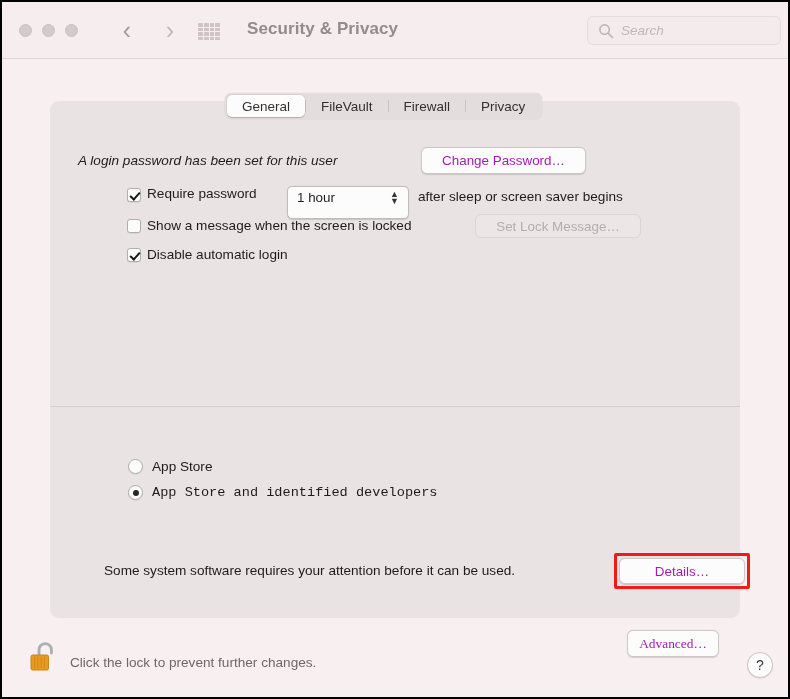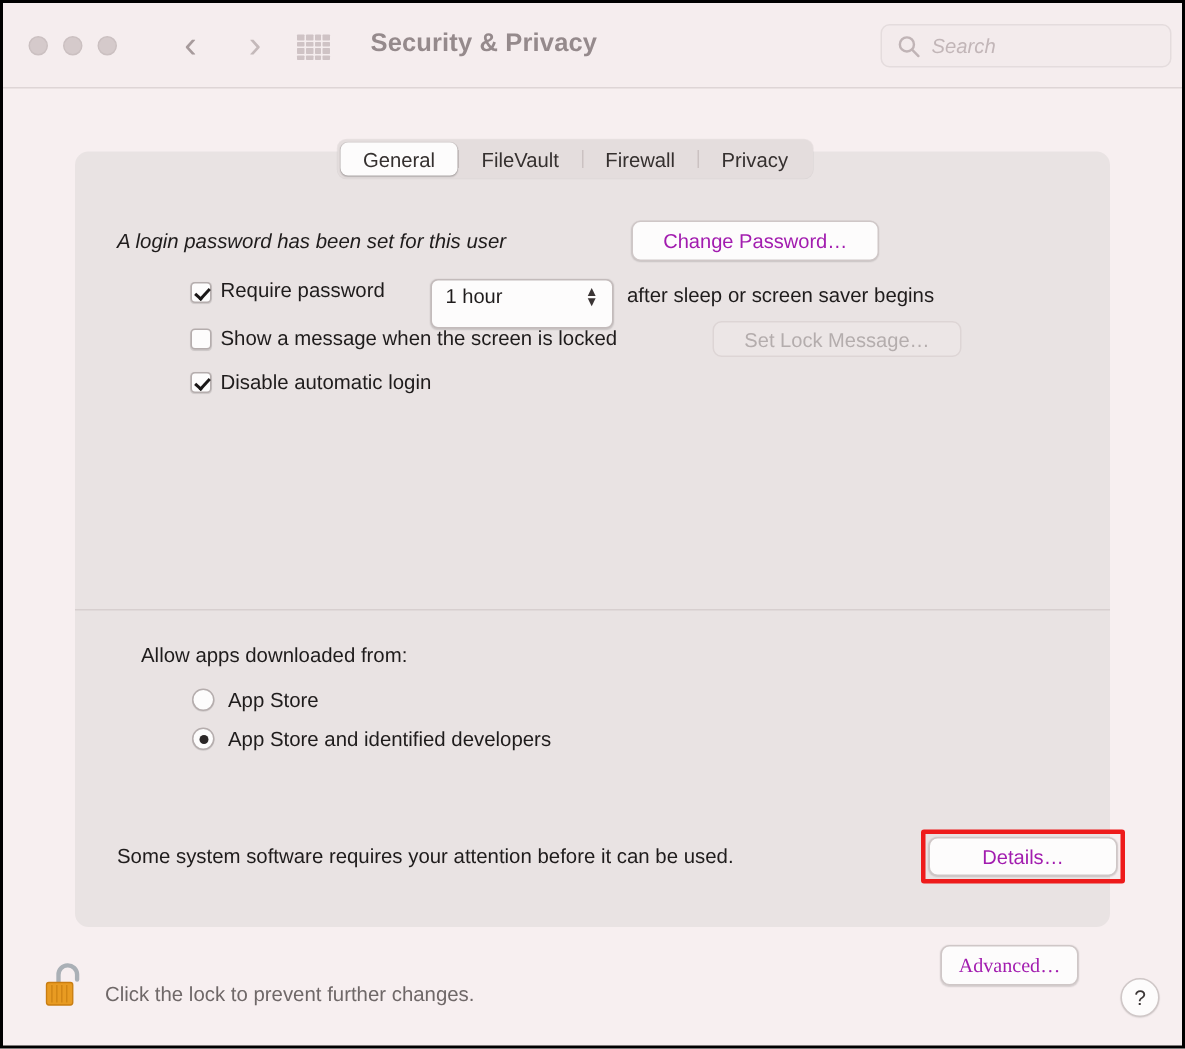--- a/index.html
+++ b/index.html
@@ -390,29 +390,28 @@
 
   <div class="cbox" style="left:125px; top:217px;"></div>
   <div class="lbl" style="left:145px; top:216px;">Show a message when the screen is locked</div>
   <div class="btn disabled" style="left:473px; top:212px; width:166px; height:24px;">Set Lock Message…</div>
 
   <div class="cbox checked" style="left:125px; top:246px;"></div>
   <div class="lbl" style="left:145px; top:245px;">Disable automatic login</div>
 
   <div id="divider" style="left:48px; top:404px; width:690px;"></div>
 
-  <div class="lbl" style="left:92px; top:427px;">Allow apps downloaded from:</div>
 
   <div class="radio" style="left:126px; top:457px;"></div>
   <div class="lbl" style="left:150px; top:457px;">App Store</div>
 
   <div class="radio selected" style="left:126px; top:483px;"></div>
-  <div class="lbl" style="left:150px; top:483px;">App Store and identified developers</div>
-
-  <div class="lbl" style="left:76px; top:561px;">Some system software requires your attention before it can be used.</div>
+  <div class="lbl" style="left:150px; top:483px;font-family:Liberation Mono, monospace;">App Store and identified developers</div>
+
+  <div class="lbl" style="left:102px; top:561px;">Some system software requires your attention before it can be used.</div>
 
   <div class="btn" style="left:617px; top:556px; width:126px; height:26px;">Details…</div>
 
   <div id="details-highlight"></div>
 
   <div id="lock-icon">
     <svg width="32" height="38" viewBox="0 0 32 38">
       <path d="M11 18 L11 12 A6.2 6.2 0 0 1 23.4 11.6 L23.4 15" fill="none" stroke="#aab0b6" stroke-width="2.9" stroke-linecap="round"></path>
       <rect x="3" y="17" width="17.5" height="15" rx="1.6" fill="#e89b22"></rect>
       <rect x="3" y="17" width="17.5" height="15" rx="1.6" fill="none" stroke="#c97d11" stroke-width="0.9"></rect>

